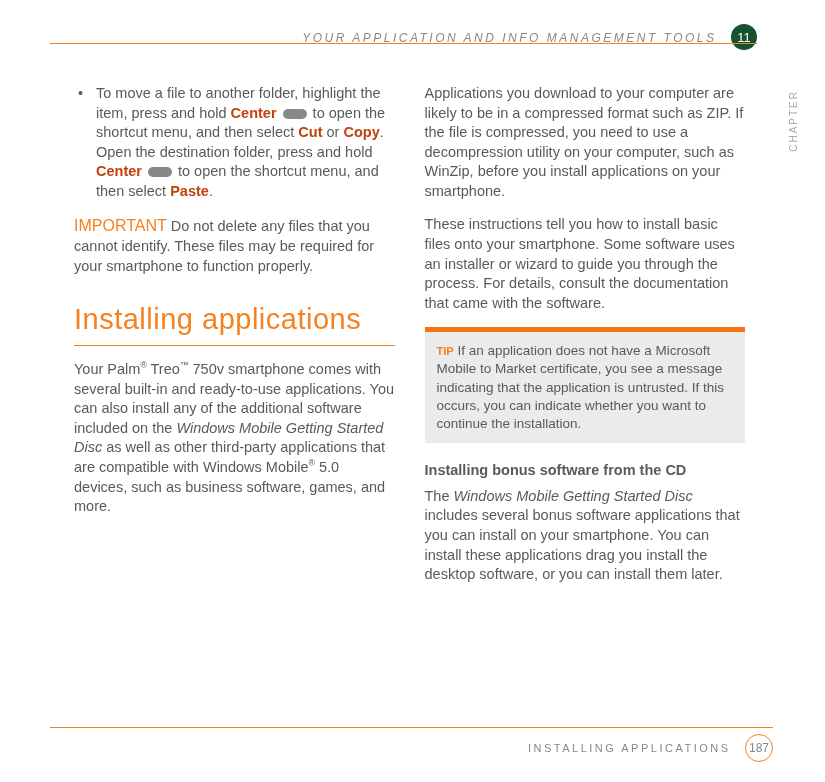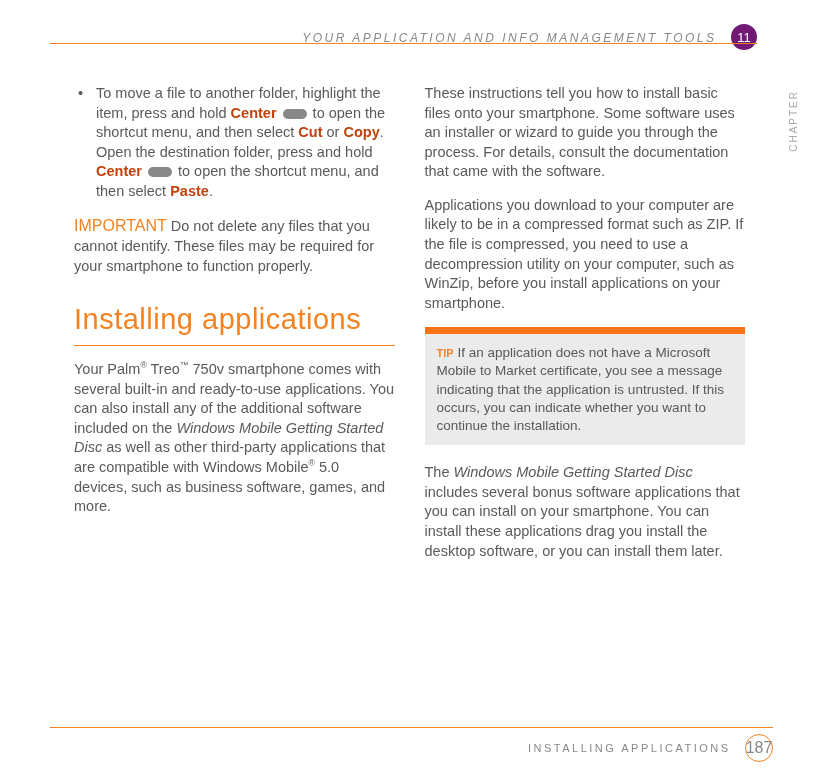--- a/index.html
+++ b/index.html
@@ -35,21 +35,21 @@
     vertical-align: middle;
     font-style: italic;
   }
   .chapter-circle {
     display: inline-flex;
     align-items: center;
     justify-content: center;
     width: 26px;
     height: 26px;
     border-radius: 50%;
-    background: #701a75;
+    background: #14532d;
     color: #ffffff;
     font-size: 13px;
     margin-left: 10px;
     vertical-align: middle;
     margin-top: -2px;
     text-align: right;
   }
   .side-chapter {
     position: absolute;
     top: 90px;
@@ -114,21 +114,21 @@
     background: #f58220;
     margin-bottom: 14px;
   }
   .sup { font-size: 0.6em; vertical-align: super; }
   .italic { font-style: italic; }
   .tip-box {
     background: #ebebeb;
     padding: 10px 0 10px 12px;
     font-size: 13.5px;
     line-height: 1.35;
-    border-top: 7px solid #f97316;
+    border-top: 5px solid #f97316;
     margin-bottom: 18px;
     margin-top: 4px;
   }
   .tip-label {
     color: #f58220;
     font-weight: bold;
     font-size: 11px;
   }
   .subhead {
     font-weight: bold;
@@ -159,21 +159,21 @@
   }
   .page-circle {
     display: inline-flex;
     align-items: center;
     justify-content: center;
     width: 28px;
     height: 28px;
     border-radius: 50%;
     border: 1px solid #f58220;
     color: #888888;
-    font-size: 16px;
+    font-size: 12px;
     margin-left: 10px;
     vertical-align: middle;
   }
 </style>
 </head>
 <body>
 
 <div class="header">
   <span class="header-text">YOUR APPLICATION AND INFO MANAGEMENT TOOLS</span>
   <span class="chapter-circle">11</span>
@@ -197,27 +197,28 @@
 
     <div class="heading-installing">Installing applications</div>
     <div class="heading-underline"></div>
 
     <div class="p">
       <span>Your Palm</span><span class="sup">®</span><span> Treo</span><span class="sup">™</span><span> 750v smartphone comes with several built-in and ready-to-use applications. You can also install any of the additional software included on the </span><span class="italic">Windows Mobile Getting Started Disc</span><span> as well as other third-party applications that are compatible with Windows Mobile</span><span class="sup">®</span><span> 5.0 devices, such as business software, games, and more.</span>
     </div>
   </div>
 
   <div class="col">
+    <div class="p">Applications you download to your computer are likely to be in a compressed format such as ZIP. If the file is compressed, you need to use a decompression utility on your computer, such as WinZip, before you install applications on your smartphone.</div>
     <div class="p">These instructions tell you how to install basic files onto your smartphone. Some software uses an installer or wizard to guide you through the process. For details, consult the documentation that came with the software.</div>
-    <div class="p">Applications you download to your computer are likely to be in a compressed format such as ZIP. If the file is compressed, you need to use a decompression utility on your computer, such as WinZip, before you install applications on your smartphone.</div>
 
     <div class="tip-box">
       <span class="tip-label">TIP</span><span> If an application does not have a Microsoft Mobile to Market certificate, you see a message indicating that the application is untrusted. If this occurs, you can indicate whether you want to continue the installation.</span>
     </div>
 
+    <div class="subhead">Installing bonus software from the CD</div>
 
     <div class="p">
       <span>The </span><span class="italic">Windows Mobile Getting Started Disc</span><span> includes several bonus software applications that you can install on your smartphone. You can install these applications drag you install the desktop software, or you can install them later.</span>
     </div>
   </div>
 
 </div>
 
 <div class="footer-line"></div>
 <div class="footer">

